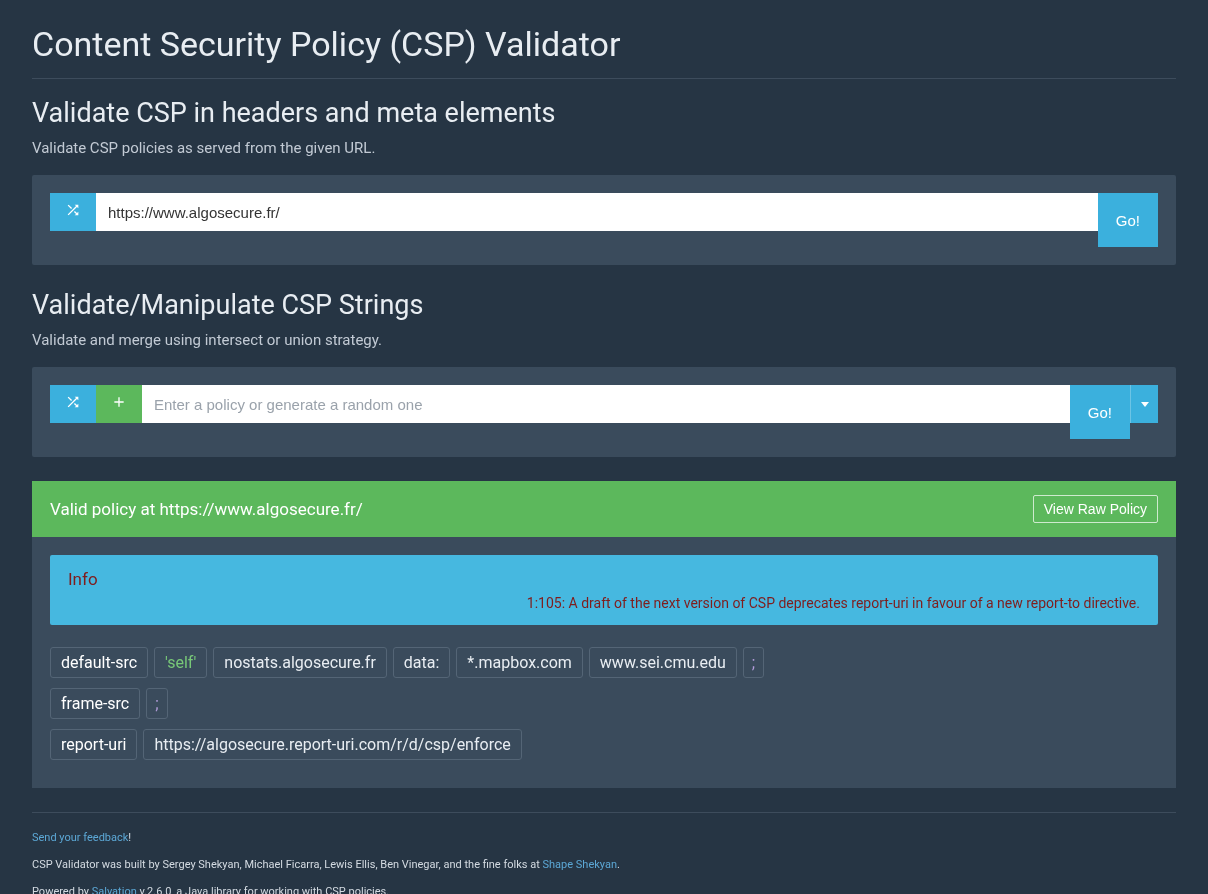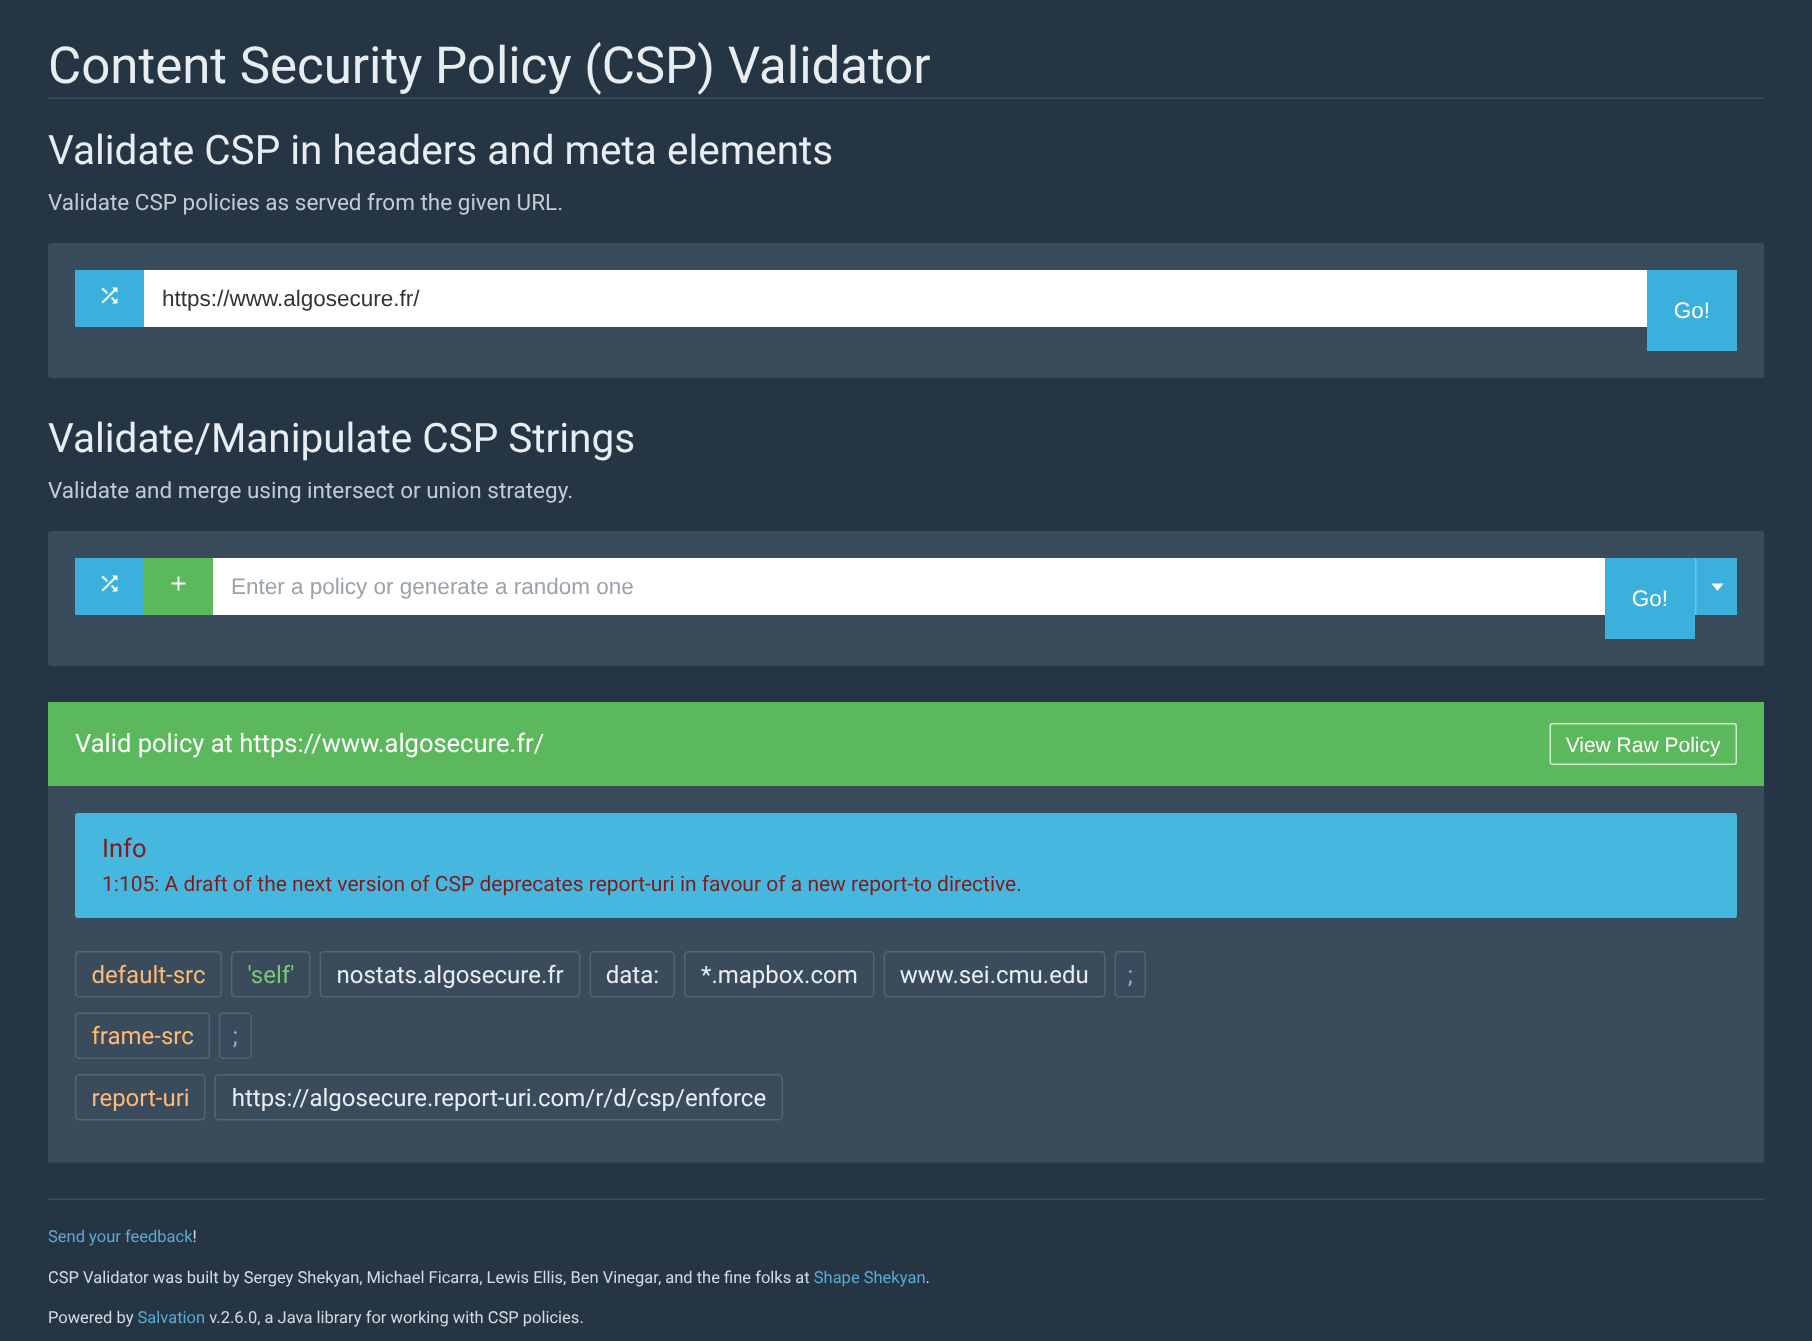--- a/index.html
+++ b/index.html
@@ -7,21 +7,21 @@
   background: #263544;
   color: #d4dbe2;
   font-family: -apple-system, BlinkMacSystemFont, "Segoe UI", Roboto, "Helvetica Neue", Arial, sans-serif;
   font-size: 15px;
   padding: 24px 32px;
 }
 h1 {
   font-size: 34px;
   font-weight: 400;
   color: #e8edf2;
-  padding-bottom: 1px;
+  padding-bottom: 14px;
   border-bottom: 1px solid #3d4c5c;
   margin-bottom: 18px;
 }
 h2 {
   font-size: 27px;
   font-weight: 400;
   color: #e8edf2;
   margin-bottom: 10px;
 }
 .subtext {
@@ -122,37 +122,38 @@
   padding: 14px 18px;
   margin-bottom: 22px;
   border-radius: 2px;
 }
 .info-title {
   font-size: 17px;
   margin-bottom: 6px;
 }
 .info-msg {
   font-size: 14px;
+  text-align: right;
 }
 .directive-row {
   display: flex;
   flex-wrap: wrap;
   gap: 6px;
   margin-bottom: 10px;
 }
 .tag {
   border: 1px solid #546576;
   background: #3a4b5c;
   color: #e8edf2;
   padding: 5px 10px;
   border-radius: 3px;
   font-size: 16px;
   white-space: nowrap;
 }
-.tag.directive { color: #fdba74; text-align: center; }
+.tag.directive { color: #ffffff; text-align: center; }
 .tag.keyword { color: #78c878; }
 .tag.punct { color: #b39ddb; padding: 5px 8px; }
 hr.footer-sep {
   border: none;
   border-top: 1px solid #3d4c5c;
   margin: 24px 0 18px;
 }
 .footer p {
   font-size: 11px;
   color: #d4dbe2;

